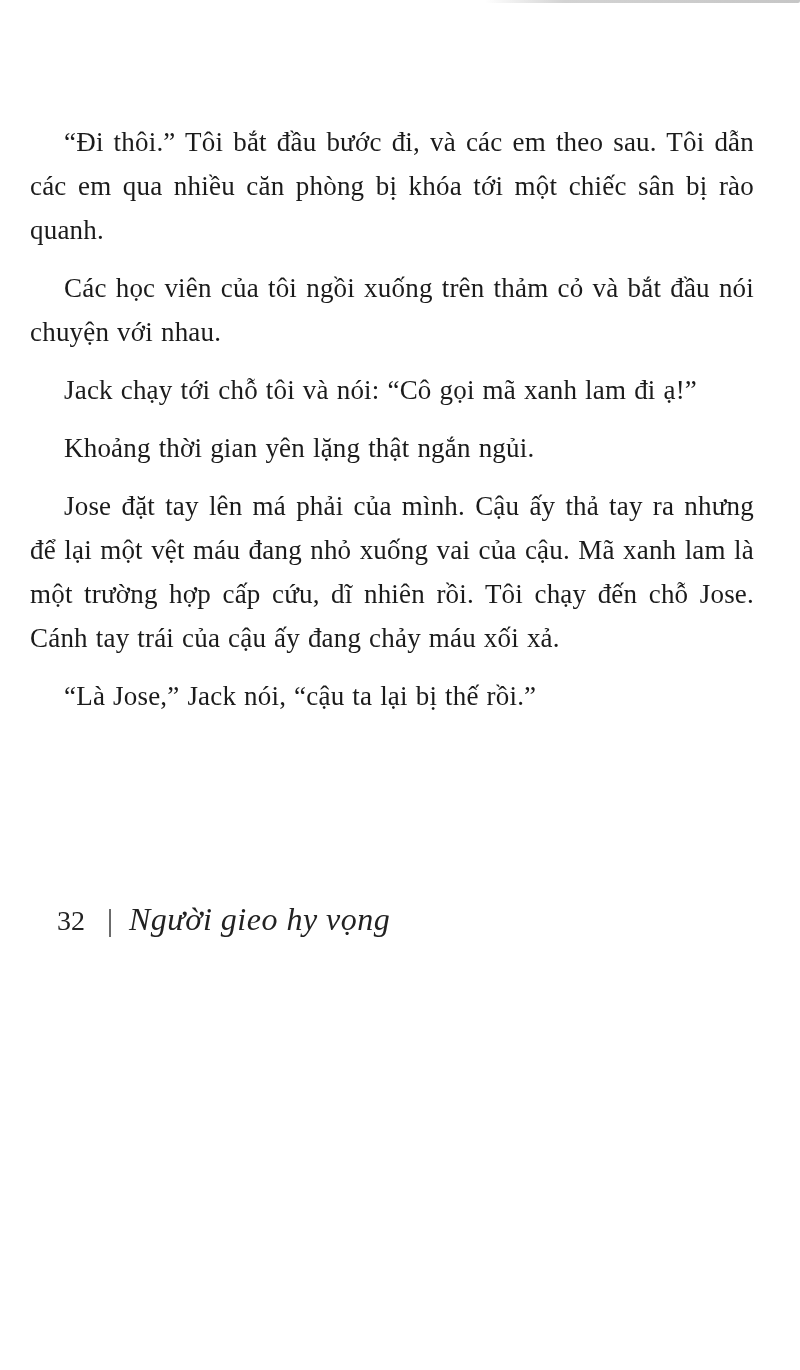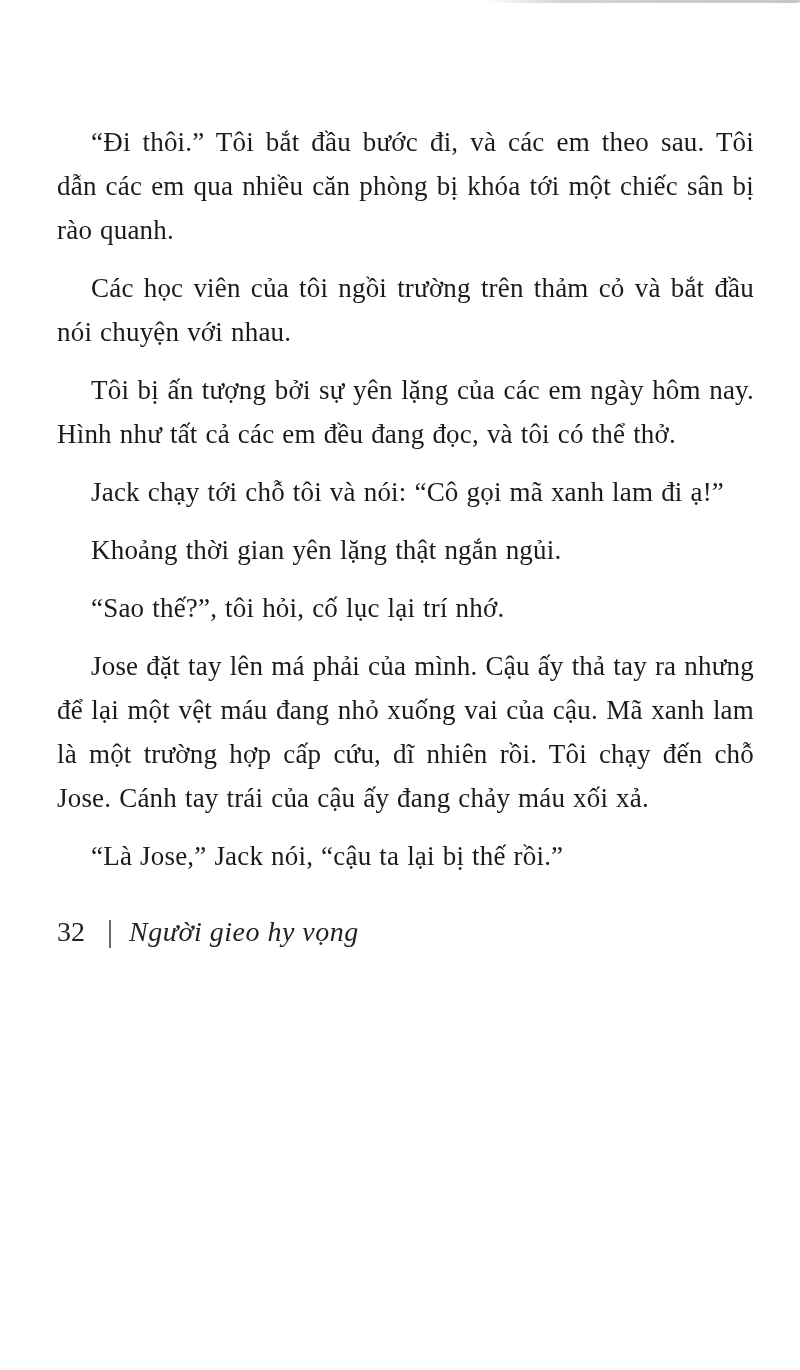--- a/index.html
+++ b/index.html
@@ -23,71 +23,69 @@
     background: linear-gradient(to right, rgba(180,180,180,0) 0%, rgba(175,175,175,0.55) 25%, rgba(160,160,160,0.6) 100%);
     border-radius: 0 0 2px 2px;
   }
   .page {
     position: absolute;
     top: 0;
     left: 0;
     width: 800px;
     height: 1010px;
     box-sizing: border-box;
-    padding: 120px 46px 0 57px;
+    padding: 120px 46px 0 30px;
     color: #1b1b1b;
     border-radius: 28px;
   }
   .body-text p {
     margin: 0 0 14px 0;
     font-size: 27px;
     line-height: 44px;
     text-align: justify;
     text-indent: 34px;
     letter-spacing: 0.2px;
     word-spacing: 1px;
   }
   .footer {
     position: absolute;
     left: 57px;
-    bottom: 62px;
+    bottom: 72px;
     display: flex;
     align-items: baseline;
     color: #222222;
   }
   .footer .page-number {
     font-size: 28px;
     font-family: "Liberation Serif", "DejaVu Serif", serif;
   }
   .footer .separator {
     font-size: 30px;
     font-weight: 300;
     color: #3a3a3a;
     margin: 0 16px 0 22px;
     transform: scaleY(1.05);
   }
   .footer .book-title {
-    font-size: 28px;
+    font-size: 32px;
     font-style: italic;
     letter-spacing: 0.5px;
   }
 </style>
 </head>
 <body>
 
 <div class="scan-line"></div>
 
 <div class="page">
   <div class="body-text">
     <p>“Đi thôi.” Tôi bắt đầu bước đi, và các em theo sau. Tôi dẫn các em qua nhiều căn phòng bị khóa tới một chiếc sân bị rào quanh.</p>
-    <p>Các học viên của tôi ngồi trường trên thảm cỏ và bắt đầu nói chuyện với nhau.</p>
-    <p>Tôi bị ấn tượng bởi sự yên lặng của các em ngày hôm nay. Hình như tất cả các em đều đang đọc, và tôi có thể thở.</p>
+    <p>Các học viên của tôi ngồi xuống trên thảm cỏ và bắt đầu nói chuyện với nhau.</p>
     <p>Jack chạy tới chỗ tôi và nói: “Cô gọi mã xanh lam đi ạ!”</p>
     <p>Khoảng thời gian yên lặng thật ngắn ngủi.</p>
-    <p>“Sao thế?”, tôi hỏi, cố lục lại trí nhớ.</p>
     <p>Jose đặt tay lên má phải của mình. Cậu ấy thả tay ra nhưng để lại một vệt máu đang nhỏ xuống vai của cậu. Mã xanh lam là một trường hợp cấp cứu, dĩ nhiên rồi. Tôi chạy đến chỗ Jose. Cánh tay trái của cậu ấy đang chảy máu xối xả.</p>
     <p>“Là Jose,” Jack nói, “cậu ta lại bị thế rồi.”</p>
   </div>
 
   <div class="footer">
     <span class="page-number">32</span>
     <span class="separator">|</span>
     <span class="book-title">Người gieo hy vọng</span>
   </div>
 </div>

